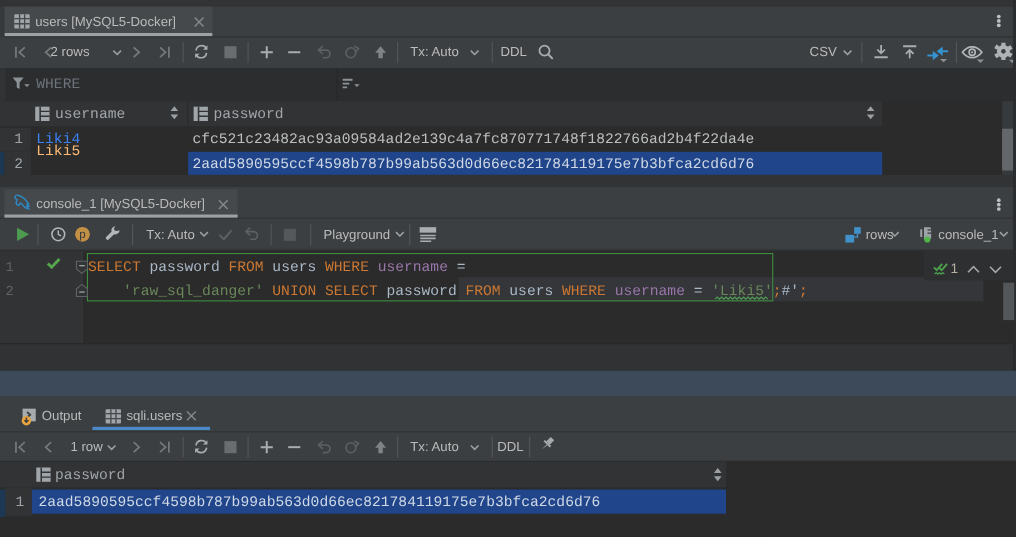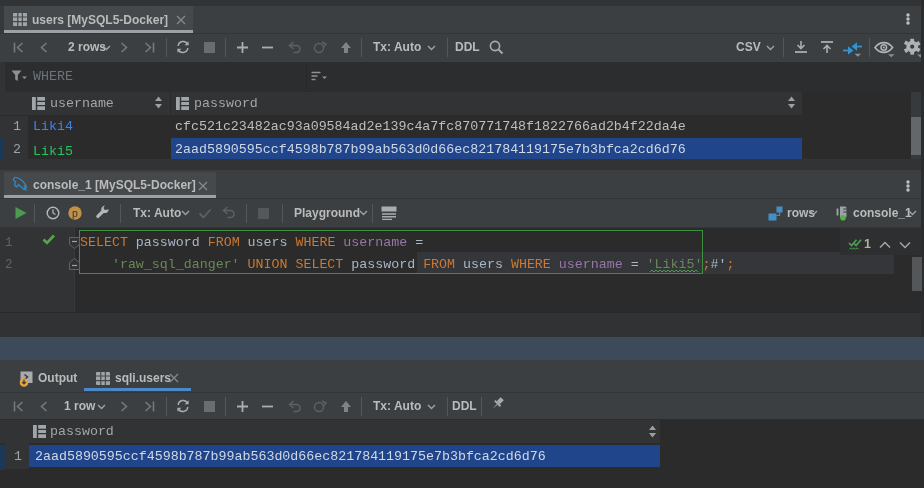--- a/index.html
+++ b/index.html
@@ -1,21 +1,21 @@
 <!DOCTYPE html>
 <html><head>
 <meta charset="utf-8">
 <style>
   * { margin:0; padding:0; box-sizing:border-box; }
   html,body { background:#2b2b2b; }
   #app { position:relative; width:924px; height:488px; background:#2b2b2b; overflow:hidden;
          font-family:"Liberation Sans",sans-serif; font-size:12px; color:#bbbbbb; }
   .abs { position:absolute; }
   .mono { font-family:"Liberation Mono",monospace; font-size:13.3px; letter-spacing:0; white-space:pre; }
-  .ui { font-family:"Liberation Sans",sans-serif; font-size:12px; color:#bbbbbb; white-space:pre;font-weight:bold; }
+  .ui { font-family:"Liberation Sans",sans-serif; font-size:12px; color:#bbbbbb; white-space:pre; }
   .vsep { position:absolute; width:1px; background:#53565a; }
   svg { position:absolute; overflow:visible; }
 </style>
 </head>
 <body>
 <div id="app">
 
   <div class="abs" style="left:0;top:0;width:924px;height:6px;background:#313335"></div>
 
   <div class="abs" style="left:0;top:6px;width:924px;height:27px;background:#3c3f41"></div>
@@ -39,21 +39,21 @@
   <div class="abs" style="left:0;top:6px;width:4px;height:56px;background:#36393b"></div>
 
   <div class="abs" style="left:0;top:34px;width:924px;height:28px;background:#3c3f41" id="topbar"></div>
   <svg style="left:12px;top:41px" width="13" height="13">
       <path d="M2.5 1.5v10" stroke="#75797c" stroke-width="1.6" fill="none"></path>
       <path d="M10.5 2l-5 4.5 5 4.5" stroke="#75797c" stroke-width="1.6" fill="none"></path>
     </svg>
   <svg style="left:39px;top:41px" width="10" height="13">
       <path d="M7.5 2l-5 4.5 5 4.5" stroke="#75797c" stroke-width="1.6" fill="none"></path>
     </svg>
-  <div class="abs ui" style="left:68px;top:34px;height:31px;line-height:27px">2 rows</div>
+  <div class="abs ui" style="left:46px;top:34px;height:31px;line-height:27px">2 rows</div>
   <svg style="left:102px;top:45px" width="9" height="6">
       <path d="M1 1l3.5 3.5L8 1" stroke="#9ea2a5" stroke-width="1.4" fill="none"></path>
     </svg>
   <svg style="left:119px;top:41px" width="10" height="13">
       <path d="M2.5 2l5 4.5-5 4.5" stroke="#75797c" stroke-width="1.6" fill="none"></path>
     </svg>
   <svg style="left:143px;top:41px" width="13" height="13">
       <path d="M2.5 2l5 4.5-5 4.5" stroke="#75797c" stroke-width="1.6" fill="none"></path>
       <path d="M10.5 1.5v10" stroke="#75797c" stroke-width="1.6"></path>
     </svg>
@@ -173,21 +173,21 @@
   <div class="abs" style="left:0;top:115px;width:802px;height:1px;background:#2b2b2b"></div>
 
   <div class="abs" style="left:921px;top:0;width:3px;height:337px;background:#2a2c2d;z-index:5"></div>
   <div class="abs" style="left:0;top:116px;width:28px;height:22px;background:#313335"></div>
   <div class="abs mono" style="left:13px;top:116px;height:22px;line-height:22px;color:#9ea3a8">1</div>
   <div class="abs mono" style="left:33px;top:116px;height:22px;line-height:22px;color:#3b82f6">Liki4</div>
   <div class="abs mono" style="left:175px;top:116px;height:22px;line-height:22px;color:#bcbec0">cfc521c23482ac93a09584ad2e139c4a7fc870771748f1822766ad2b4f22da4e</div>
   <div class="abs" style="left:0;top:138px;width:4px;height:21px;background:#1d3854"></div>
   <div class="abs" style="left:4px;top:138px;width:24px;height:21px;background:#313335"></div>
   <div class="abs mono" style="left:13px;top:139px;height:21px;line-height:21px;color:#9ea3a8">2</div>
-  <div class="abs mono" style="left:33px;top:141px;height:21px;line-height:21px;color:#22c55e">Liki5</div>
+  <div class="abs mono" style="left:33px;top:127px;height:21px;line-height:21px;color:#fdba74">Liki5</div>
   <div class="abs" style="left:171px;top:138px;width:631px;height:21px;background:#20458b"></div>
   <div class="abs mono" style="left:175px;top:139px;height:21px;line-height:21px;color:#cfd8e4">2aad5890595ccf4598b787b99ab563d0d66ec821784119175e7b3bfca2cd6d76</div>
   <div class="abs" style="left:911px;top:92px;width:10px;height:67px;background:#363a3d"></div>
   <div class="abs" style="left:911px;top:117px;width:10px;height:38px;background:#64676a;z-index:6"></div>
 
   <div class="abs" style="left:0;top:159px;width:924px;height:11px;background:#313335"></div>
 
   <div class="abs" style="left:0;top:170px;width:924px;height:28px;background:#3c3f41"></div>
   <div class="abs" style="left:4px;top:172px;width:212px;height:23px;background:#45494b"></div>
   <div class="abs" style="left:4px;top:195px;width:212px;height:3px;background:#9da1a5"></div>

